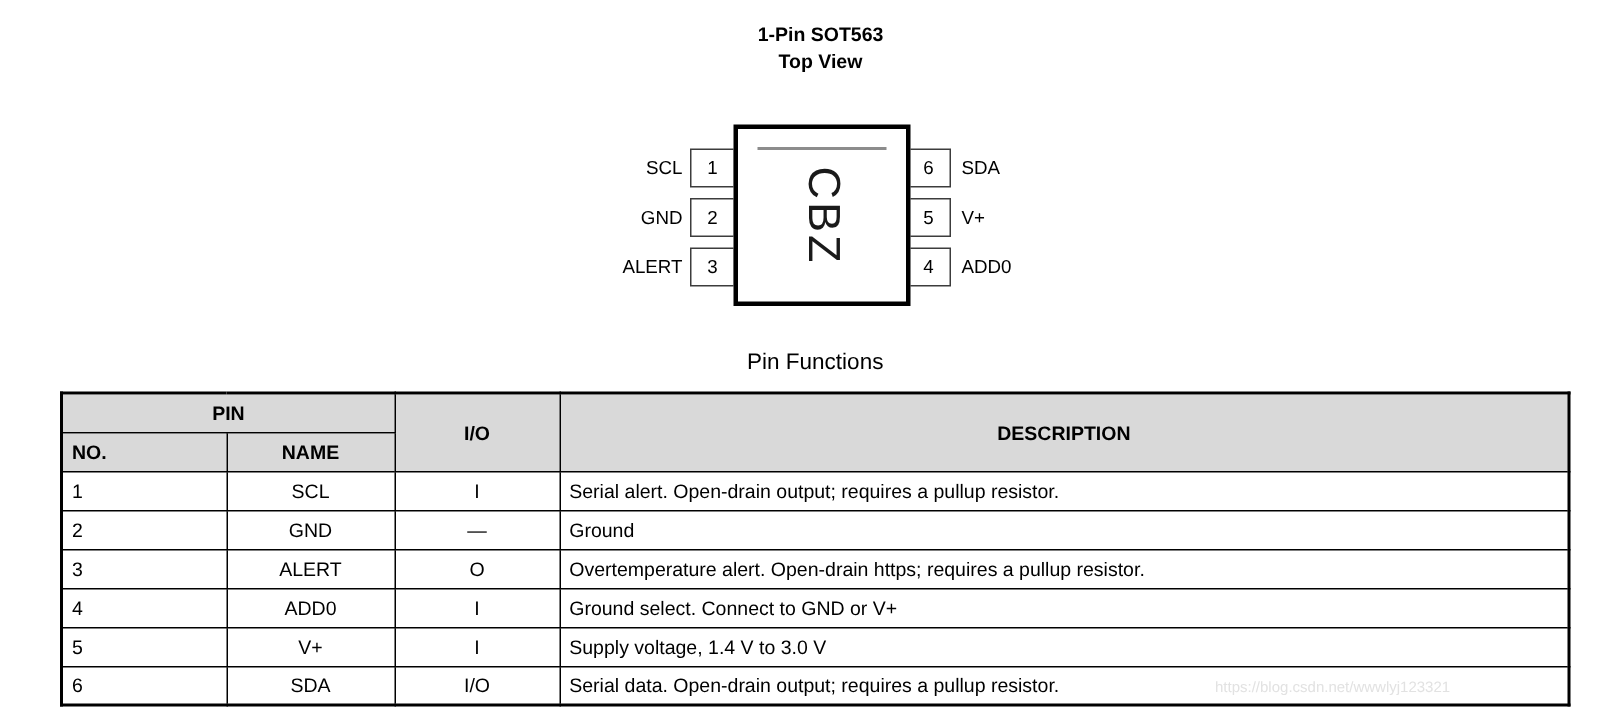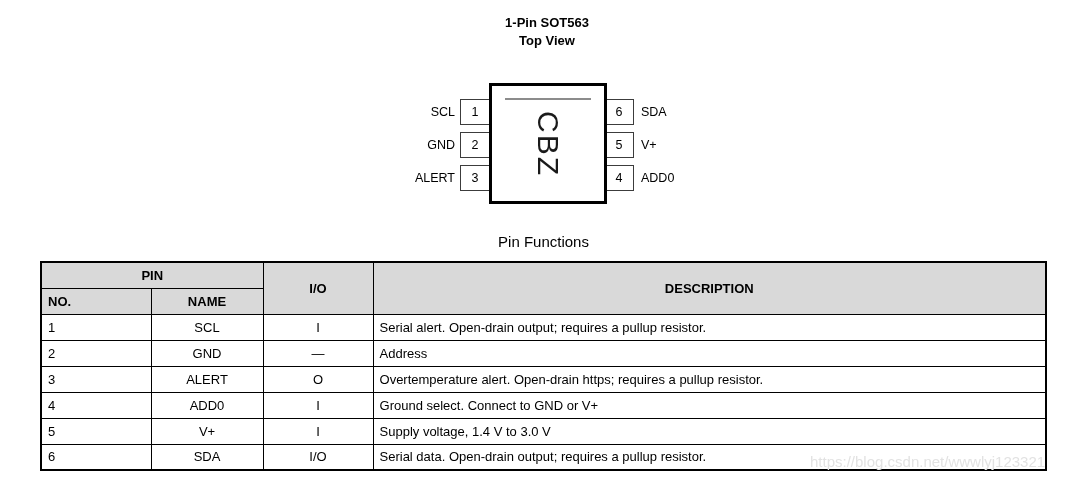--- a/index.html
+++ b/index.html
@@ -128,21 +128,21 @@
   .col-name { width: 112px; }
   .col-io   { width: 110px; }
   .al  { text-align: left; }
   .ac  { text-align: center; }
 
   
   .watermark {
     position: absolute;
     left: 810px;
     top: 453px;
-    font-size: 15px;
+    font-size: 10px;
     color: var(--watermark-color);
     z-index: 3;
     white-space: nowrap;
   }
 </style>
 </head>
 <body>
 
 <div class="page">
 
@@ -198,21 +198,21 @@
       <tr>
         <td class="al">1</td>
         <td class="ac">SCL</td>
         <td class="ac">I</td>
         <td class="al">Serial alert. Open-drain output; requires a pullup resistor.</td>
       </tr>
       <tr>
         <td class="al">2</td>
         <td class="ac">GND</td>
         <td class="ac">—</td>
-        <td class="al">Address</td>
+        <td class="al">Ground</td>
       </tr>
       <tr>
         <td class="al">3</td>
         <td class="ac">ALERT</td>
         <td class="ac">O</td>
         <td class="al">Overtemperature alert. Open-drain https; requires a pullup resistor.</td>
       </tr>
       <tr>
         <td class="al">4</td>
         <td class="ac">ADD0</td>

